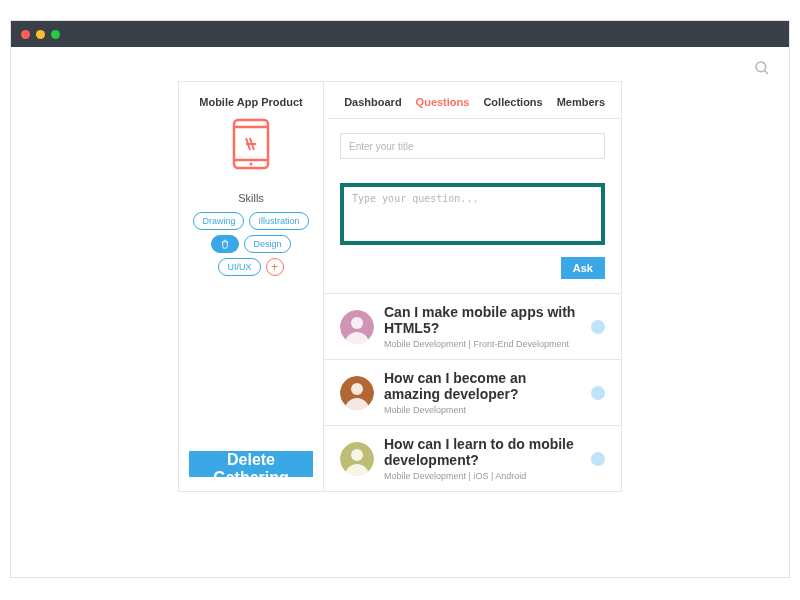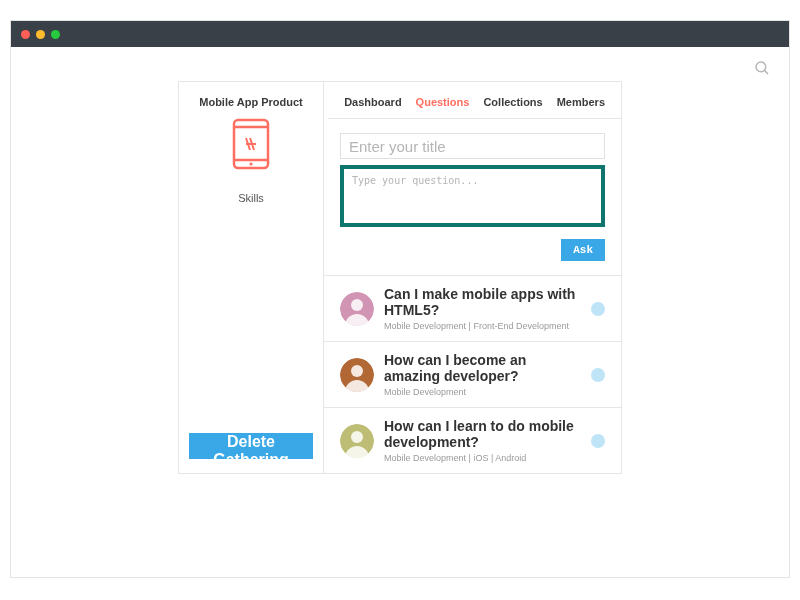--- a/index.html
+++ b/index.html
@@ -18,24 +18,24 @@
   .chips { display: flex; flex-wrap: wrap; justify-content: center; gap: 5px; margin-bottom: 8px; }
   .chip { display: inline-flex; align-items: center; justify-content: center; height: 18px; padding: 0 8px; border: 1px solid #3aa7e6; border-radius: 10px; font-size: 9px; color: #3aa7e6; background: #fff; cursor: pointer; }
   .chip.active { background: #3aa7e6; color: #fff; }
   .chip.add { width: 18px; padding: 0; border-color: #ff6f61; color: #ff6f61; font-size: 12px; line-height: 1; }
   .delete-btn { margin-top: auto; width: 100%; height: 26px; background: #3aa7e6; color: #fff; border: none; font-size: 16px; font-weight: 600; cursor: pointer; }
   .main { flex: 1; display: flex; flex-direction: column; align-items: flex-end; }
   .tabs { display: flex; gap: 14px; padding: 14px 16px 10px; border-bottom: 1px solid #e6e6e6; }
   .tab { font-size: 11px; font-weight: 600; color: #3b3b3b; cursor: pointer; }
   .tab.active { color: #ff6f61; }
   .compose { padding: 14px 16px; border-bottom: 1px solid #e6e6e6; }
-  .title-in { width: 100%; height: 26px; border: 1px solid #e0e0e0; padding: 0 8px; font-size: 15px; color: #666; margin-bottom: 6px; }
+  .title-in { width: 100%; height: 26px; border: 1px solid #e0e0e0; padding: 0 8px; font-size: 10px; color: #666; margin-bottom: 24px; }
   .body-in { width: 100%; height: 62px; border: 4px solid #0f766e; padding: 6px 8px; font-size: 10px; color: #666; resize: none; }
   .ask-row { display: flex; justify-content: flex-end; margin-top: 8px; }
-  .ask-btn { height: 22px; padding: 1px 12px; background: #3aa7e6; color: #fff; border: none; font-size: 11px; font-weight: 600; cursor: pointer; font-family: Liberation Mono, monospace; }
+  .ask-btn { height: 22px; padding: 1px 12px; background: #3aa7e6; color: #fff; border: none; font-size: 11px; font-weight: 600; cursor: pointer; }
   .qlist { }
   .qrow { display: flex; align-items: center; gap: 10px; padding: 10px 16px; border-bottom: 1px solid #e6e6e6; }
   .qrow:last-child { border-bottom: none; }
   .avatar { width: 34px; height: 34px; border-radius: 50%; flex-shrink: 0; }
   .qtext { flex: 1; min-width: 0; }
   .qtitle { font-size: 14px; font-weight: 700; color: #333; margin-bottom: 3px; }
   .qmeta { font-size: 9px; color: #9a9a9a; }
   .status-dot { width: 14px; height: 14px; border-radius: 50%; background: #bfe4f7; flex-shrink: 0; }
   ::placeholder { color: #b5b5b5; }
 </style>
@@ -62,20 +62,33 @@
         <span class="phone-icon">
           <svg width="40" height="52" viewBox="0 0 40 52" fill="none" stroke="currentColor" stroke-width="2.5">
             <rect x="3" y="2" width="34" height="48" rx="4"></rect>
             <line x1="3" y1="9" x2="37" y2="9"></line>
             <line x1="3" y1="42" x2="37" y2="42"></line>
             <circle cx="20" cy="46" r="1.6" fill="currentColor" stroke="none"></circle>
             <path d="M15 20 l4 12 M19 20 l4 12 M15 26 h10" stroke-width="2"></path>
           </svg>
         </span>
         <div class="skills-label">Skills</div>
+        <div class="chips">
+          <span class="chip">Drawing</span>
+          <span class="chip">Illustration</span>
+          <span class="chip active">
+            <svg width="10" height="10" viewBox="0 0 24 24" fill="none" stroke="currentColor" stroke-width="2">
+                <path d="M4 7h16M9 7V5a2 2 0 0 1 2-2h2a2 2 0 0 1 2 2v2M6 7l1 13a2 2 0 0 0 2 2h6a2 2 0 0 0 2-2l1-13"></path>
+              </svg>
+
+          </span>
+          <span class="chip">Design</span>
+          <span class="chip">UI/UX</span>
+          <span class="chip add">+</span>
+        </div>
         <button class="delete-btn">Delete Gathering</button>
       </aside>
 
       <section class="main">
         <nav class="tabs">
           <span class="tab">Dashboard</span>
           <span class="tab active">Questions</span>
           <span class="tab">Collections</span>
           <span class="tab">Members</span>
         </nav>

